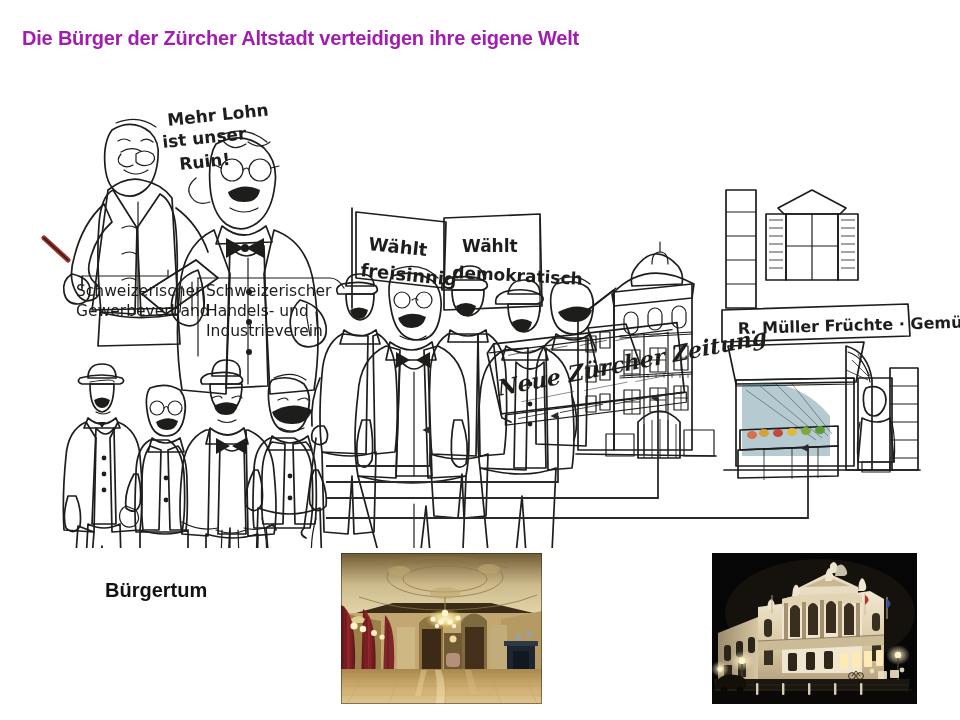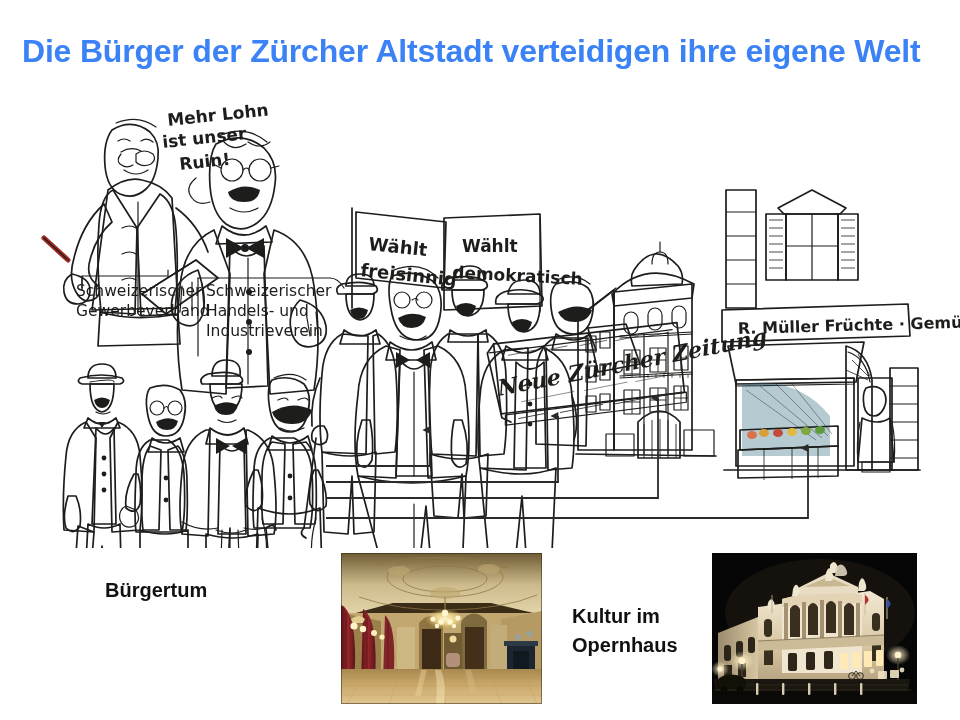--- a/index.html
+++ b/index.html
@@ -7,22 +7,22 @@
   body{
     width:960px;height:720px;position:relative;overflow:hidden;
     font-family:"Liberation Sans","DejaVu Sans",sans-serif;
     color:#000000;background:#ffffff;
   }
   #slide{position:absolute;inset:0;width:960px;height:720px;background:#fff;}
 
   
   .slide-title{
     position:absolute;left:22px;top:26px;width:916px;
-    font-size:32px;font-weight:700;line-height:1.2;
-    letter-spacing:-0.2px;color:#3b82f6;white-space:nowrap;margin-top:6px;
+    font-size:20px;font-weight:700;line-height:1.2;
+    letter-spacing:-0.2px;color:#a21caf;white-space:nowrap;
   }
 
   
   #illustration{position:absolute;left:0px;top:78px;width:960px;height:470px;}
   #illustration svg{display:block;width:960px;height:470px;}
 
   
   .caption{
     position:absolute;font-size:20px;line-height:29px;color:#111;
     font-weight:700;white-space:pre-line;
@@ -467,22 +467,20 @@
         <path class="arr" marker-end="url(#ah)" d="M326 388 L430 388 L430 352"></path>
         <path class="arr" marker-end="url(#ah)" d="M326 404 L558 404 L558 338"></path>
         <path class="arr" marker-end="url(#ah)" d="M326 420 L658 420 L658 320"></path>
         <path class="arr" marker-end="url(#ah)" d="M326 440 L808 440 L808 370"></path>
       </g>
     </svg>
   </div>
 
   <div class="caption caption-buergertum">Bürgertum</div>
 
-  <div class="caption caption-kultur">Kultur im
-Opernhaus</div>
 
   <div class="photo photo-foyer">
     <svg viewBox="0 0 201 151" preserveAspectRatio="none" xmlns="http://www.w3.org/2000/svg">
       <defs>
         <linearGradient id="floorG" x1="0" y1="0" x2="0" y2="1">
           <stop offset="0" stop-color="#a8884f"></stop>
           <stop offset="0.45" stop-color="#caa86a"></stop>
           <stop offset="1" stop-color="#e0c690"></stop>
         </linearGradient>
         <linearGradient id="ceilG" x1="0" y1="0" x2="0" y2="1">

